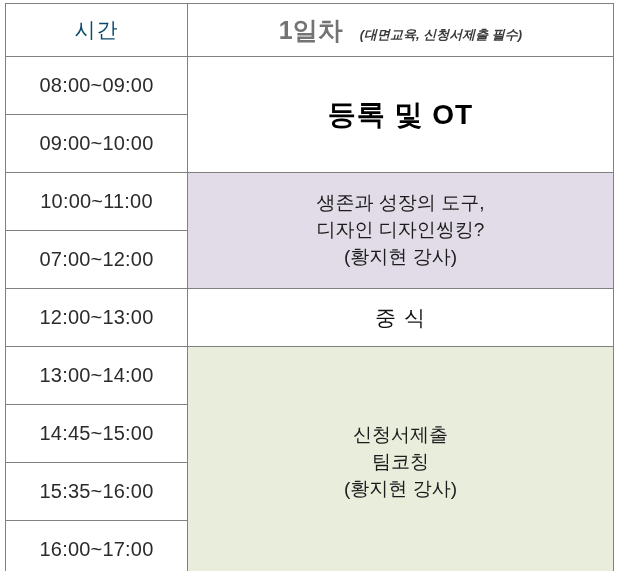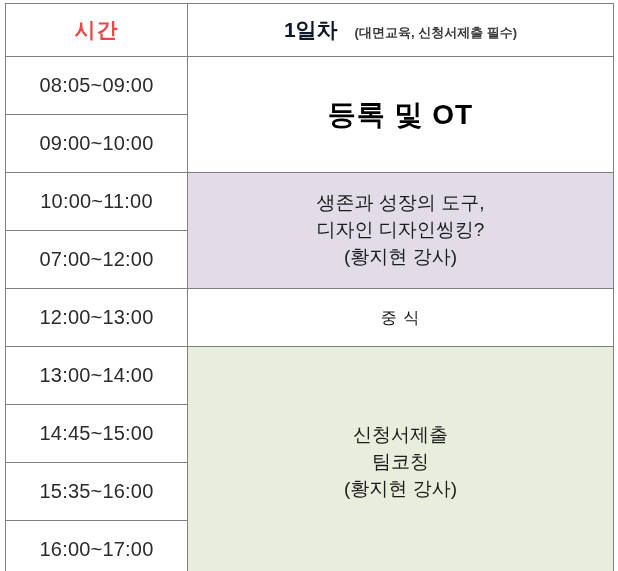--- a/index.html
+++ b/index.html
@@ -36,41 +36,41 @@
     padding: 0;
     text-align: center;
     vertical-align: middle;
     background: #ffffff;
   }
 
   
   .hdr-time {
     height: 52px;
     font-size: 21px;
-    color: #ef4444;
+    color: #0c4a6e;
     letter-spacing: 1px;
-    font-weight: bold;
   }
   .hdr-day {
     height: 52px;
     text-align: right;
     padding-right: 14px;
     white-space: nowrap;
   }
   .hdr-day .day-main {
-    font-size: 21px;
+    font-size: 25px;
     font-weight: bold;
-    color: #0f172a;
+    color: #737373;
     letter-spacing: 0px;
   }
   .hdr-day .day-note {
     font-size: 13px;
     font-weight: bold;
     color: #3a3a3a;
     margin-left: 17px;
+    font-style: italic;
   }
 
   
   .time-cell {
     height: 57px;
     font-size: 20px;
     color: #2b2b2b;
     letter-spacing: 0.2px;
     white-space: nowrap;
   }
@@ -84,21 +84,21 @@
   .session-cell .line { display: block; }
 
   .sess-ot {
     font-size: 28px;
     font-weight: bold;
     color: #000000;
     letter-spacing: 1px;
     text-align: right;
   }
   .sess-lunch {
-    font-size: 16px;
+    font-size: 21px;
     color: #111111;
     letter-spacing: 1px;
   }
 
   .bg-purple { background: #e2dce8 !important; }
   .bg-green  { background: #e9eddc !important; }
   .bg-white  { background: #ffffff !important; }
 </style>
 </head>
 <body>
@@ -113,21 +113,21 @@
       <tr>
         <td class="hdr-time">
           <span>시간</span>
         </td>
         <td class="hdr-day">
           <span class="day-main">1일차</span><span class="day-note">(대면교육, 신청서제출 필수)</span>
         </td>
       </tr>
 
       <tr>
-        <td class="time-cell">08:05~09:00</td>
+        <td class="time-cell">08:00~09:00</td>
         <td class="session-cell bg-white" rowspan="2">
           <span class="sess-ot">등록 및 OT</span>
         </td>
       </tr>
       <tr>
         <td class="time-cell">09:00~10:00</td>
       </tr>
 
       <tr>
         <td class="time-cell">10:00~11:00</td>

